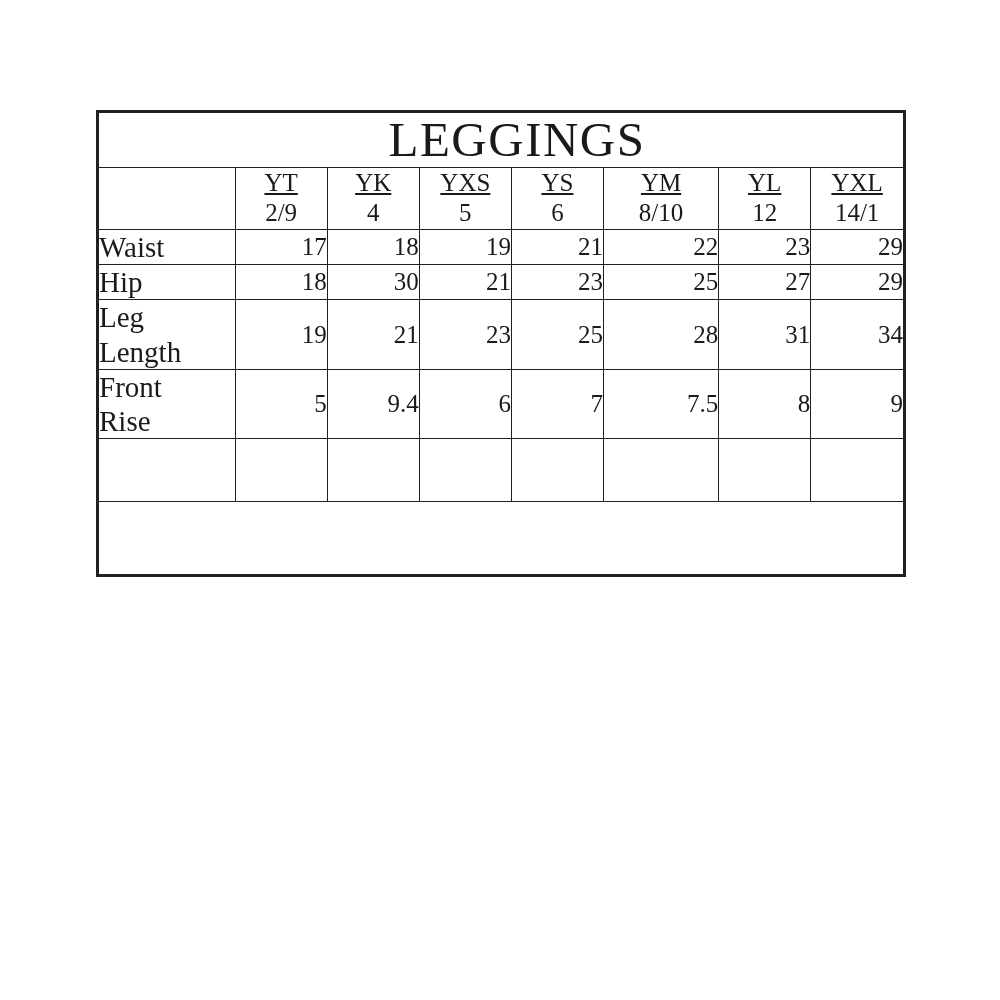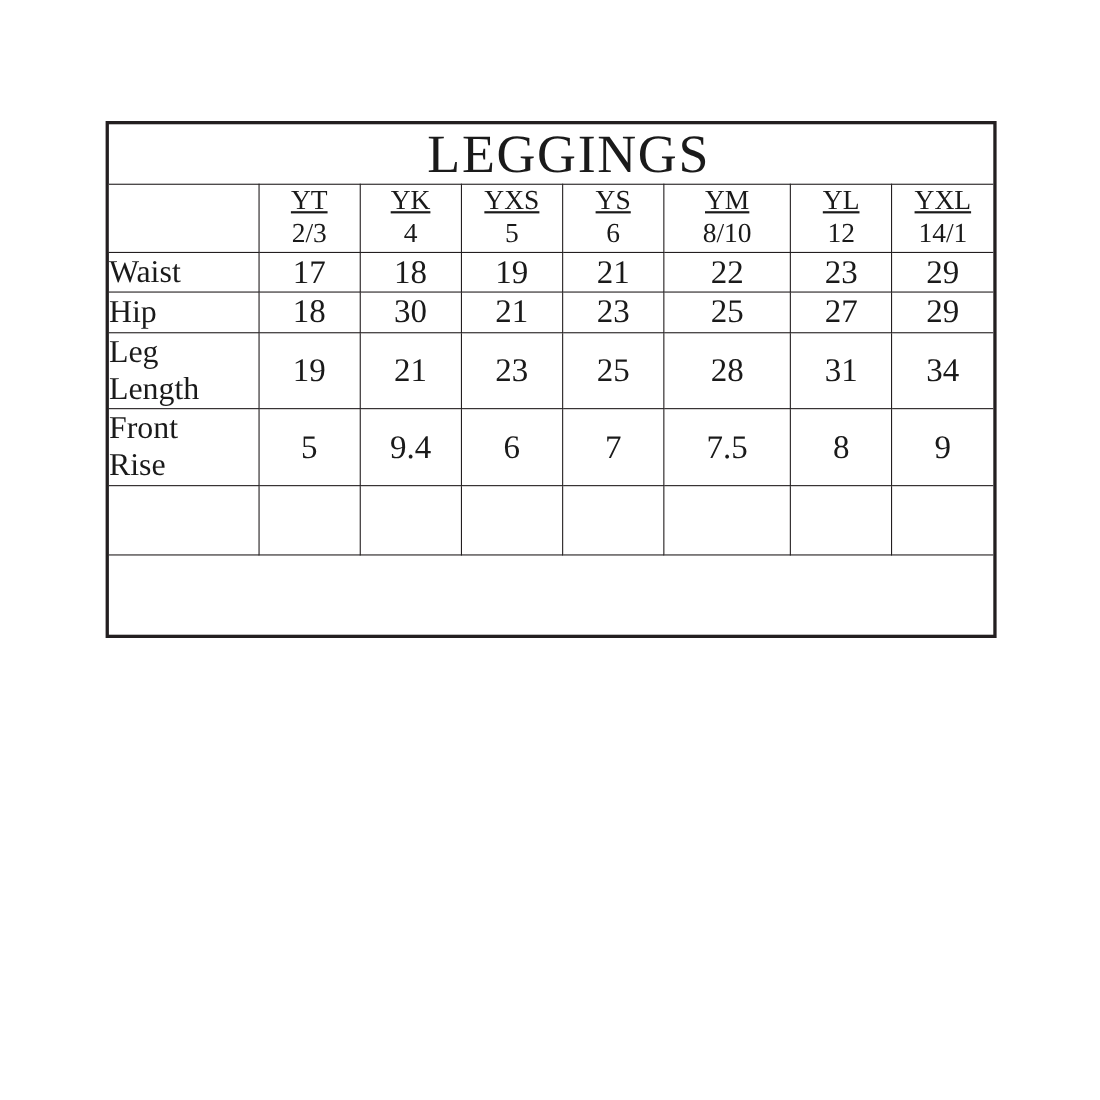--- a/index.html
+++ b/index.html
@@ -80,24 +80,24 @@
   .corner-cell {
     background: #ffffff;
   }
   .row-label {
     font-size: 29px;
     line-height: 1.18;
     padding: 12px 0 12px 12px;
     text-align: left;
   }
   .val-cell {
-    font-size: 30px;
+    font-size: 25px;
     line-height: 1.18;
     padding: 12px 0 12px 12px;
-    text-align: center;
+    text-align: right;
     margin-left: 13px;
   }
   .blank-row td {
     height: 62px;
   }
   .footer-row td {
     height: 72px;
   }
   .footer-row td.footer-cell {
     border-left: none;
@@ -124,21 +124,21 @@
         <col class="col-sz">
       </colgroup>
       <tbody>
         <tr>
           <td class="title-cell" colspan="8">LEGGINGS</td>
         </tr>
         <tr>
           <td class="corner-cell"></td>
           <td class="hdr-cell">
             <span class="sz">YT</span>
-            <span class="num">2/3</span>
+            <span class="num">2/9</span>
           </td>
           <td class="hdr-cell">
             <span class="sz">YK</span>
             <span class="num">4</span>
           </td>
           <td class="hdr-cell">
             <span class="sz">YXS</span>
             <span class="num">5</span>
           </td>
           <td class="hdr-cell">

